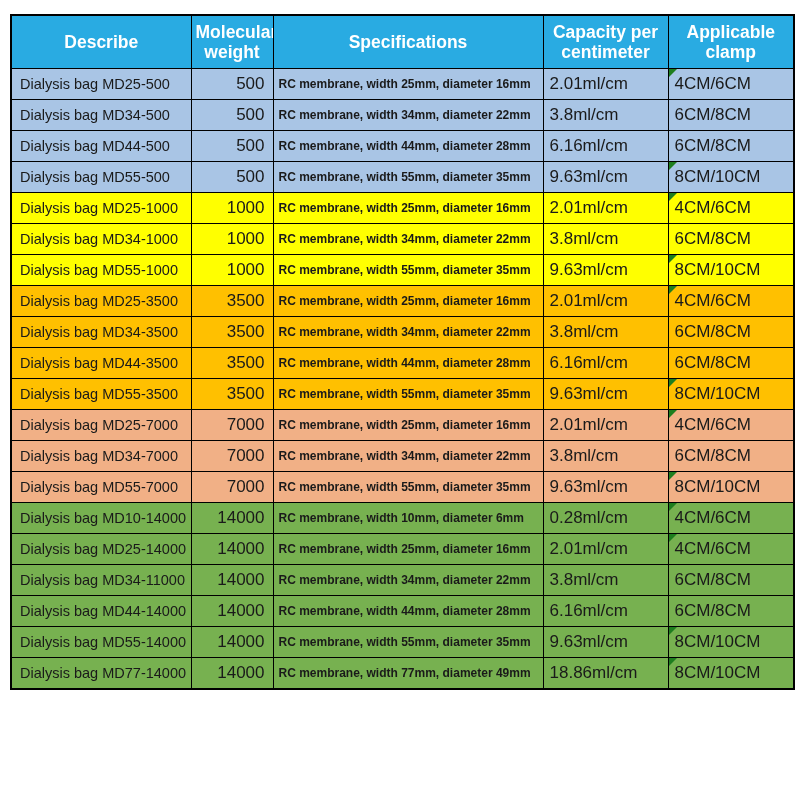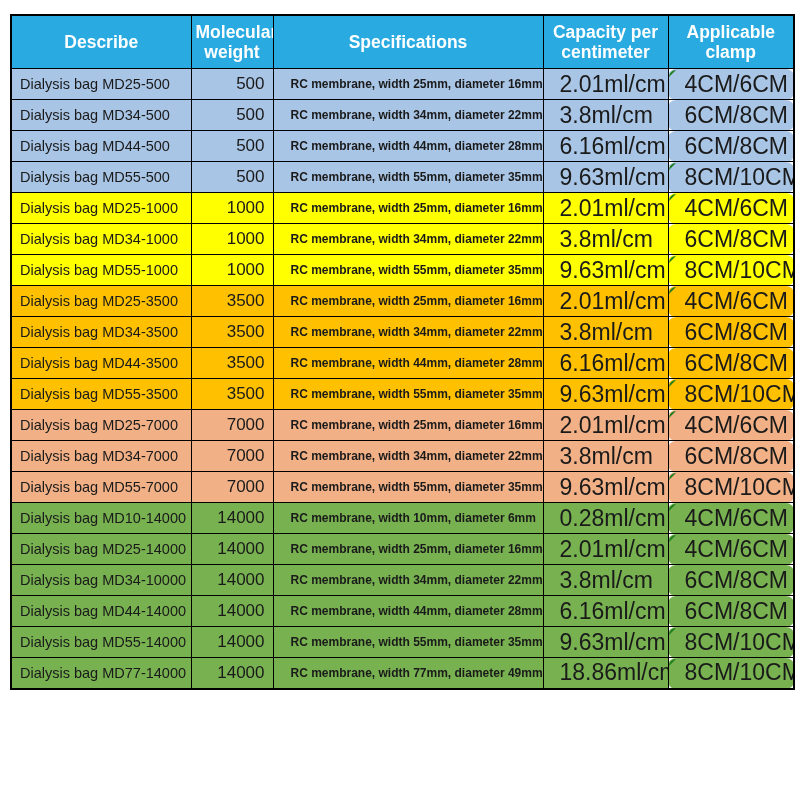--- a/index.html
+++ b/index.html
@@ -50,29 +50,29 @@
   }
   td.c-weight {
     font-size: 17px;
     text-align: right;
     padding-right: 8px;
     white-space: nowrap;
   }
   td.c-spec {
     font-size: 12px;
     font-weight: bold;
-    padding-left: 17px;
+    padding-left: 5px;
     white-space: nowrap;
   }
   td.c-capacity, td.c-clamp {
-    font-size: 23px;
-    padding-left: 16px;
+    font-size: 17px;
+    padding-left: 6px;
     white-space: nowrap;
   }
-  td.c-clamp { position: relative; border-radius: 8px; }
+  td.c-clamp { position: relative; }
   .corner-triangle {
     position: absolute;
     left: 0;
     top: 0;
     width: 0;
     height: 0;
     border-top: 8px solid var(--marker, #1E7E1E);
     border-right: 8px solid transparent;
   }
 </style>
@@ -252,21 +252,21 @@
       <td class="c-describe">Dialysis bag MD25-14000</td>
       <td class="c-weight">14000</td>
       <td class="c-spec">RC membrane, width 25mm, diameter 16mm</td>
       <td class="c-capacity">2.01ml/cm</td>
       <td class="c-clamp">
         <span class="corner-triangle"></span>
         <span>4CM/6CM</span>
       </td>
     </tr>
         <tr class="g-green">
-      <td class="c-describe">Dialysis bag MD34-10000</td>
+      <td class="c-describe">Dialysis bag MD34-11000</td>
       <td class="c-weight">14000</td>
       <td class="c-spec">RC membrane, width 34mm, diameter 22mm</td>
       <td class="c-capacity">3.8ml/cm</td>
       <td class="c-clamp">
         
         <span>6CM/8CM</span>
       </td>
     </tr>
         <tr class="g-green">
       <td class="c-describe">Dialysis bag MD44-14000</td>

